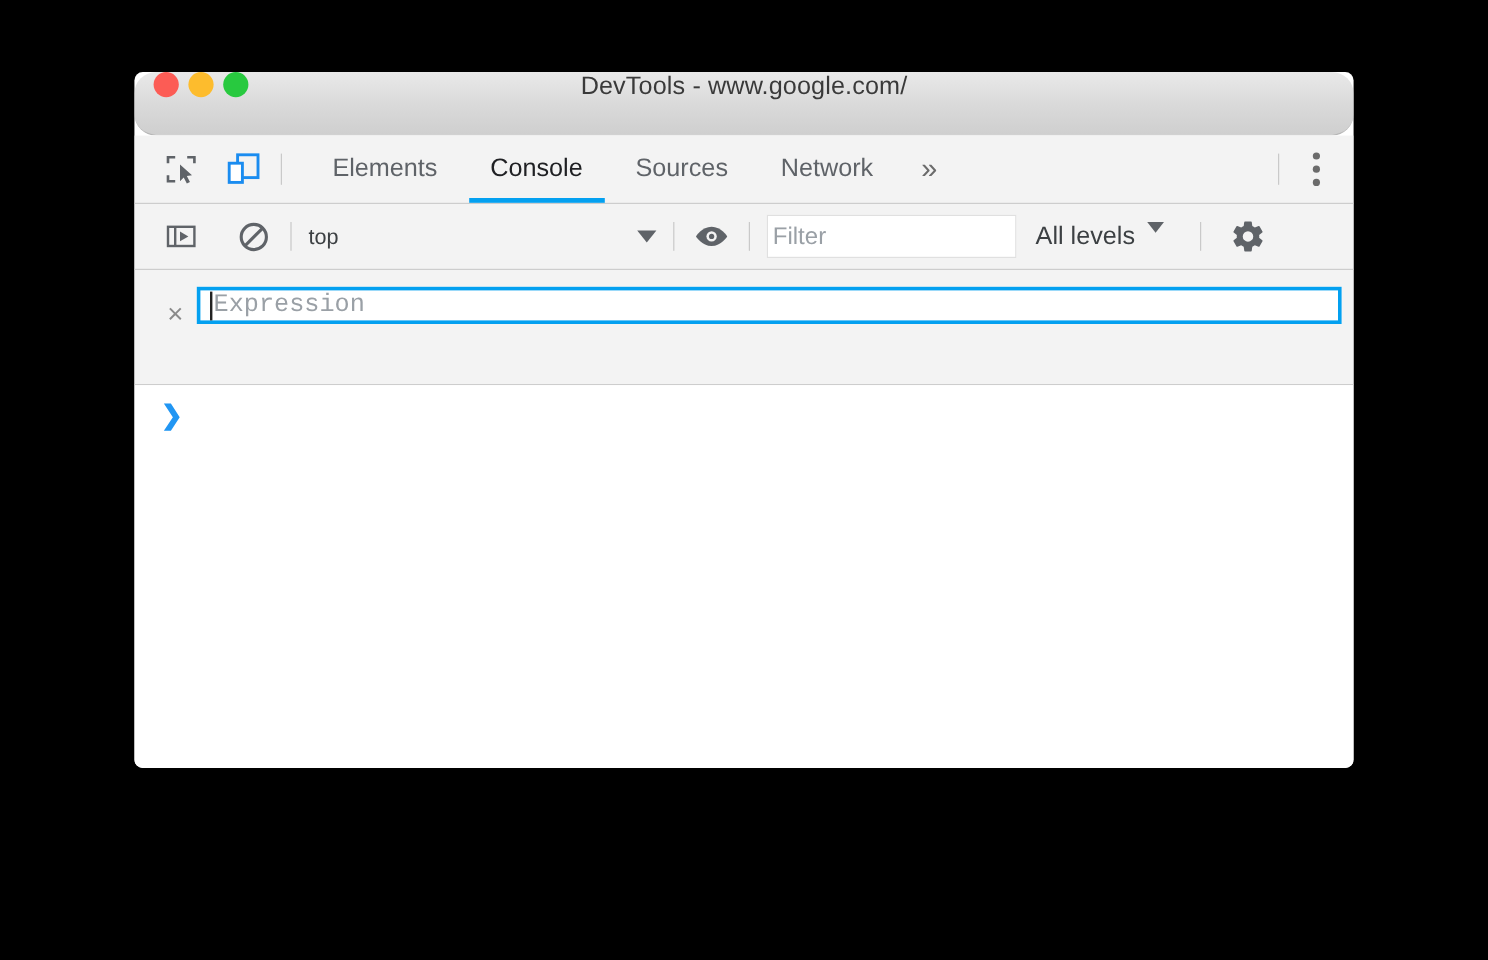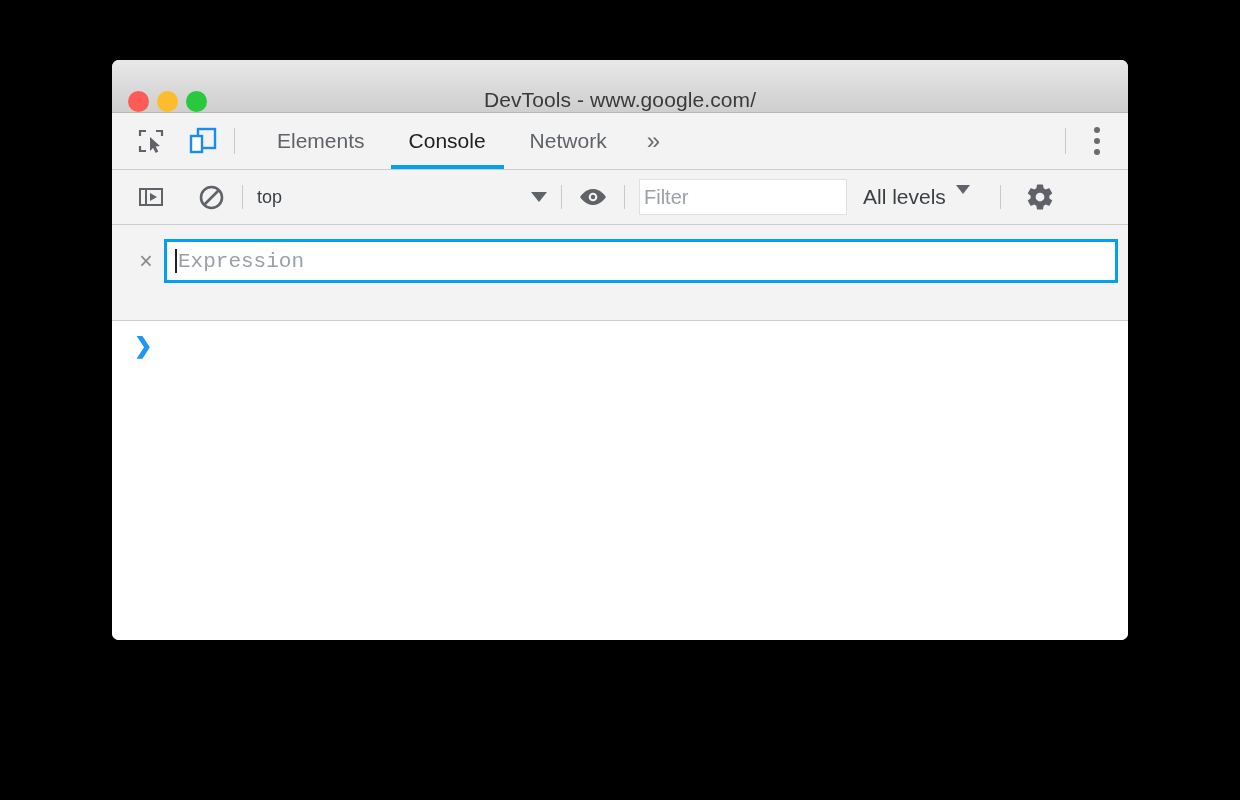--- a/index.html
+++ b/index.html
@@ -20,21 +20,22 @@
     flex-direction: column;
   }
   
   .titlebar {
     position: relative;
     height: 53px;
     flex: 0 0 53px;
     background: linear-gradient(to bottom, #e9e9e9 0%, #d9d9d9 55%, #cfcfcf 100%);
     border-bottom: 1px solid #b6b6b6;
     display: flex;
-    align-items: flex-end;
+    align-items: flex-start;
+    border-radius: 18px;
   }
   .traffic {
     display: flex;
     gap: 8px;
     padding-left: 16px;
   }
   .dot { width: 21px; height: 21px; border-radius: 50%; }
   .dot.red    { background: #fc5c55; }
   .dot.yellow { background: #fdbc2d; }
   .dot.green  { background: #28c93f; }
@@ -135,21 +136,21 @@
     padding: 14px 10px 0 0;
   }
   .expr-close {
     width: 36px; height: 44px;
     display: flex; align-items: center; justify-content: center;
     font-size: 23px; color: #8a8a8a;
     margin-left: 16px;
   }
   .expr-input {
     flex: 1;
-    height: 44px;
+    height: 31px;
     background: #fff;
     border: 3px solid #03a0f0;
     display: flex;
     align-items: center;
     padding-left: 8px;
     margin-right: 0;
   }
   .expr-caret {
     width: 2px; height: 24px; background: #222; margin-right: 1px;
   }
@@ -198,20 +199,21 @@
         <svg width="30" height="30" viewBox="0 0 30 30">
           <rect x="10" y="3" width="17" height="19" fill="none" stroke="#1a8cf0" stroke-width="2.4"></rect>
           <rect x="3" y="10" width="11" height="16" fill="#fff" stroke="#1a8cf0" stroke-width="2.4"></rect>
         </svg>
       </span>
     </div>
     <div class="vsep"></div>
     <div class="tabs">
       <div class="tab">Elements</div>
       <div class="tab active">Console</div>
+      <div class="tab">Sources</div>
       <div class="tab">Network</div>
       <div class="more-tabs">»</div>
     </div>
     <div class="tb-right">
       <div class="vsep"></div>
       <span class="icon-btn">
         <span class="kebab">
             <i></i>
             <i></i>
             <i></i>

